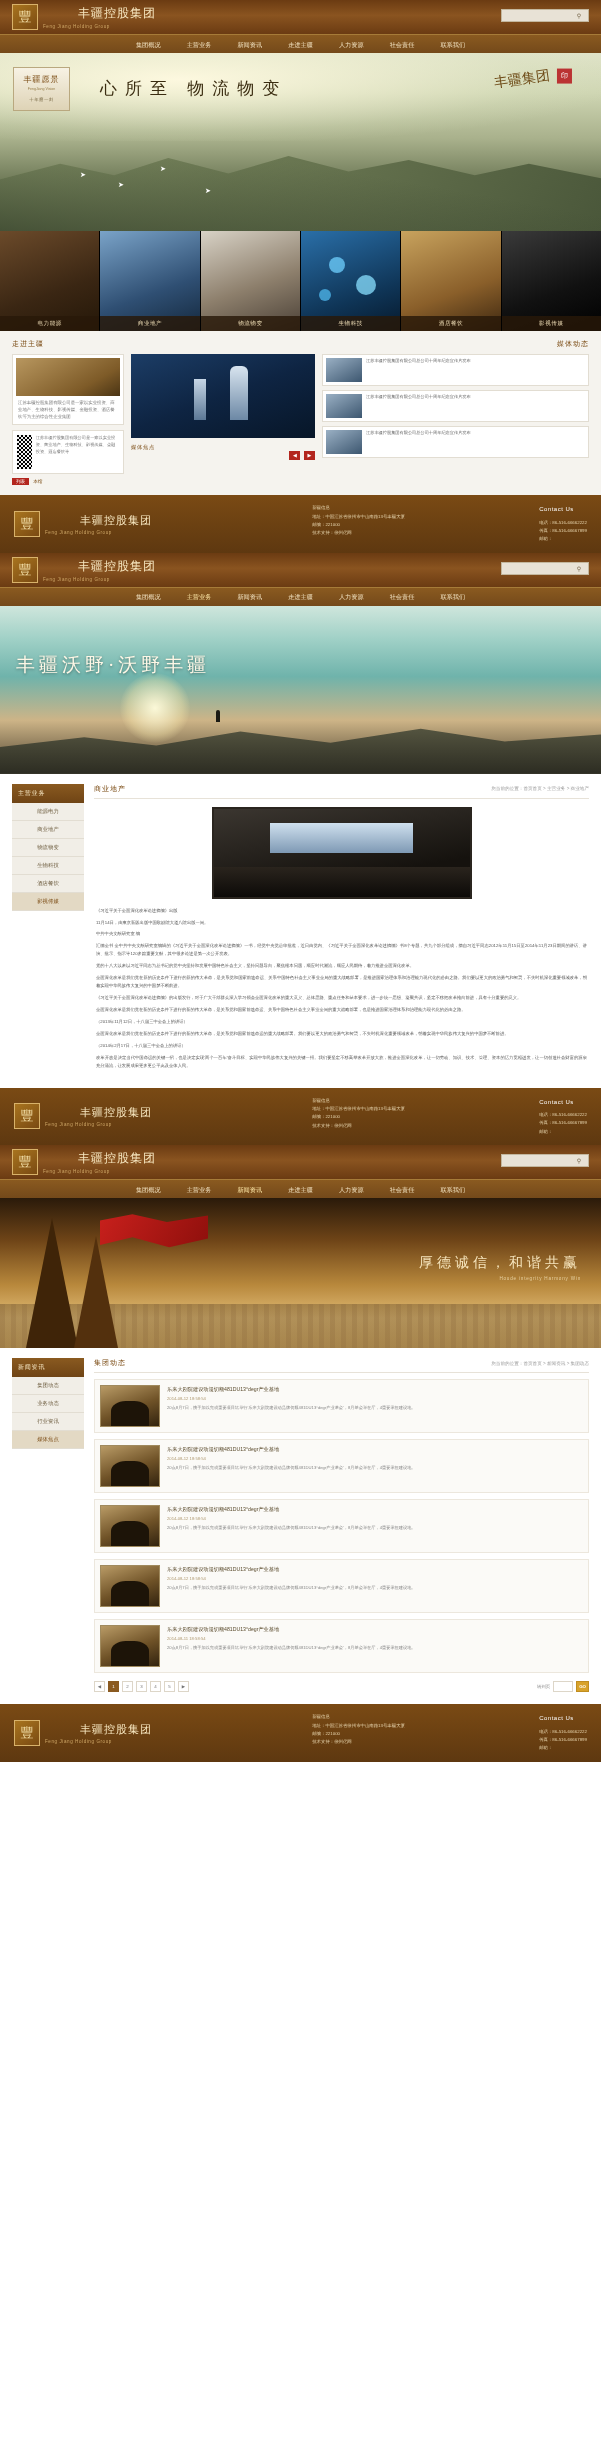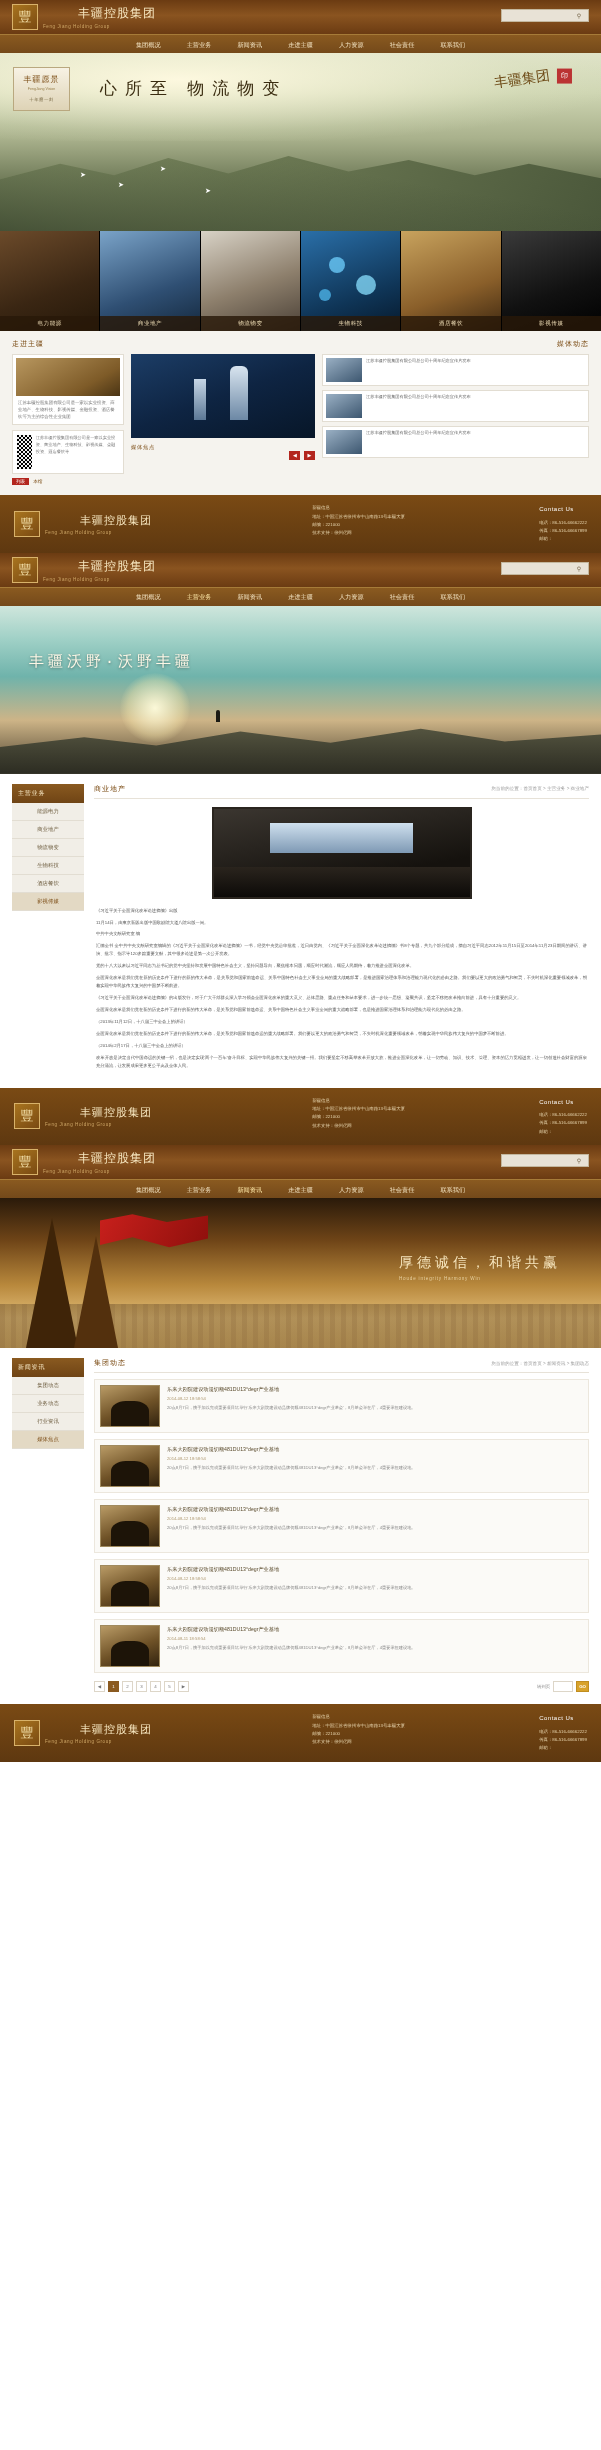--- a/index.html
+++ b/index.html
@@ -175,23 +175,23 @@
     position:absolute; left: 20%; top: 40%; width: 70px; height:70px; border-radius:50%;
     background: radial-gradient(circle, rgba(255,252,220,.95), rgba(255,240,180,.35) 55%, transparent 72%);
   }
   .hero2 .ridge {
     position:absolute; bottom:0; left:0; width:100%; height:70px;
     background: linear-gradient(180deg,#6a6a50,#2c2c22);
     clip-path: polygon(0 62%, 14% 48%, 26% 60%, 40% 40%, 55% 56%, 70% 36%, 84% 54%, 100% 44%, 100% 100%, 0 100%);
   }
   .hero2 .person { position:absolute; left: 36%; bottom: 52px; width:4px; height:12px; background:#1b1b14; border-radius:2px 2px 0 0;}
   .hero2-title {
-    position:absolute; left: 29px; top: 46px;
-    font-size: 15px; color:#fdf7e6; letter-spacing: 4px;
-    font-family:Liberation Mono, monospace; text-shadow: 0 1px 3px rgba(0,0,0,.4);
+    position:absolute; left: 16px; top: 46px;
+    font-size: 19px; color:#fdf7e6; letter-spacing: 4px;
+    font-family:Liberation Serif, serif; text-shadow: 0 1px 3px rgba(0,0,0,.4);
   }
 
   
   .biz-wrap { display:flex; background:#fff; padding: 10px 12px 14px; gap: 10px; }
   .side-nav { width: 72px; }
   .side-nav .sn-head {
     background: linear-gradient(180deg,#8a5a20,#6f4415); color:#f6e6c2;
     font-size: 6px; padding: 5px 6px; letter-spacing: .8px;
   }
   .side-nav .sn-item {
@@ -226,21 +226,21 @@
   .hero3 .flag {
     position:absolute; left: 100px; top: 16px; width: 108px; height: 36px;
     background: linear-gradient(120deg,#c8201c,#8e0f0c);
     clip-path: polygon(0 18%, 30% 0, 62% 22%, 100% 4%, 100% 68%, 64% 92%, 30% 64%, 0 86%);
   }
   .hero3 .city {
     position:absolute; bottom:0; left:0; width:100%; height:44px;
     background: repeating-linear-gradient(90deg, rgba(120,90,50,.55) 0 5px, rgba(90,66,34,.35) 5px 11px);
   }
   .hero3-title {
-    position:absolute; right: 40px; top: 56px; 
+    position:absolute; right: 20px; top: 56px; text-align:right;
   }
   .hero3-title .h3-cn { font-size: 14px; color:#f6e5bd; letter-spacing:4px; font-family:"Liberation Serif", serif; }
   .hero3-title .h3-en { font-size: 4.6px; color:#e7d0a0; letter-spacing:.8px; margin-top:4px; }
 
   
   .news-wrap { display:flex; background:#fff; padding: 10px 12px 12px; gap: 10px; }
   .news-main { flex: 1; }
   .news-item {
     display:flex; gap:7px; border:1px solid #ece7dd; background:#fbfaf7;
     padding: 5px; margin-bottom: 6px;

